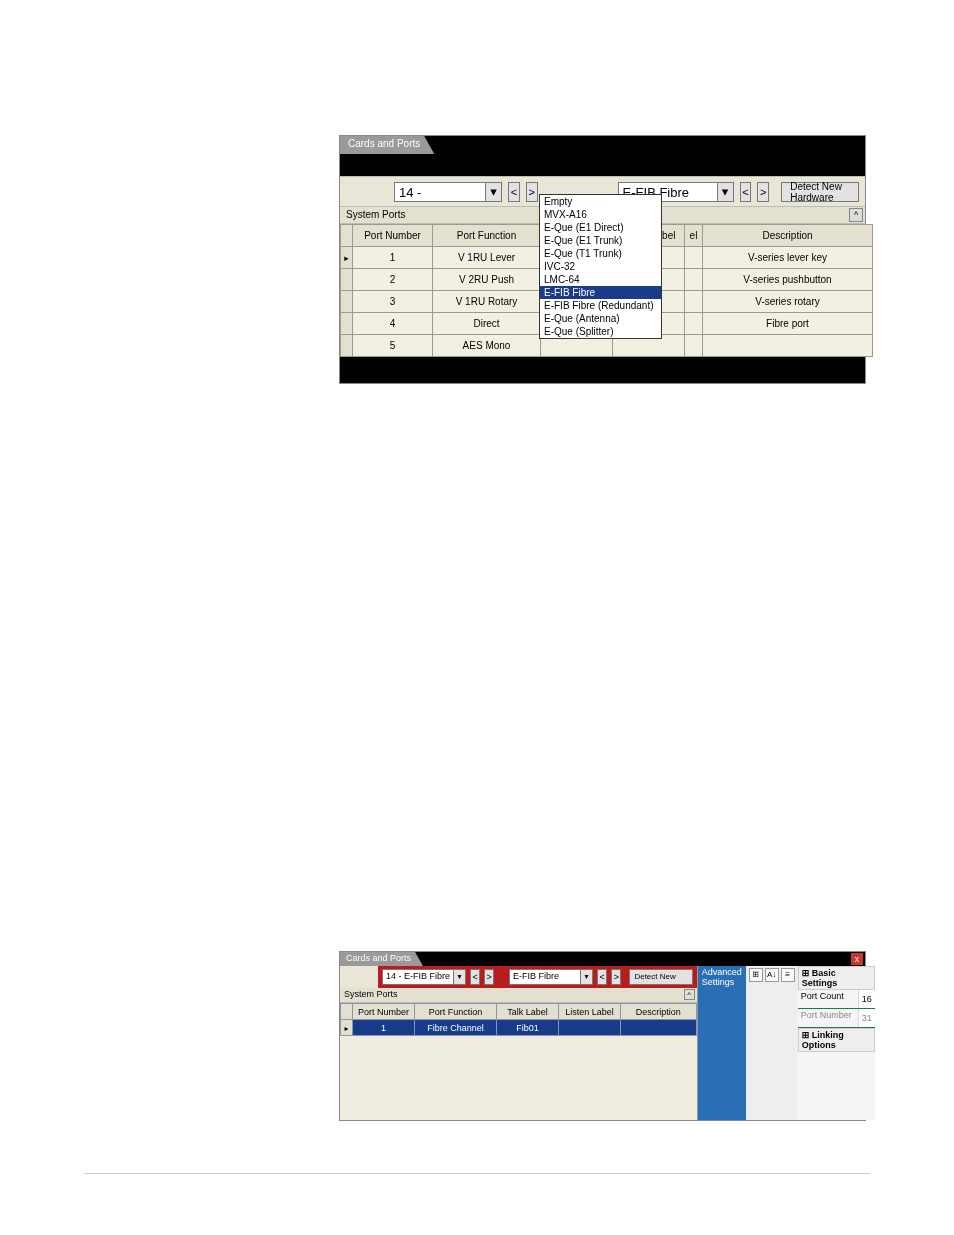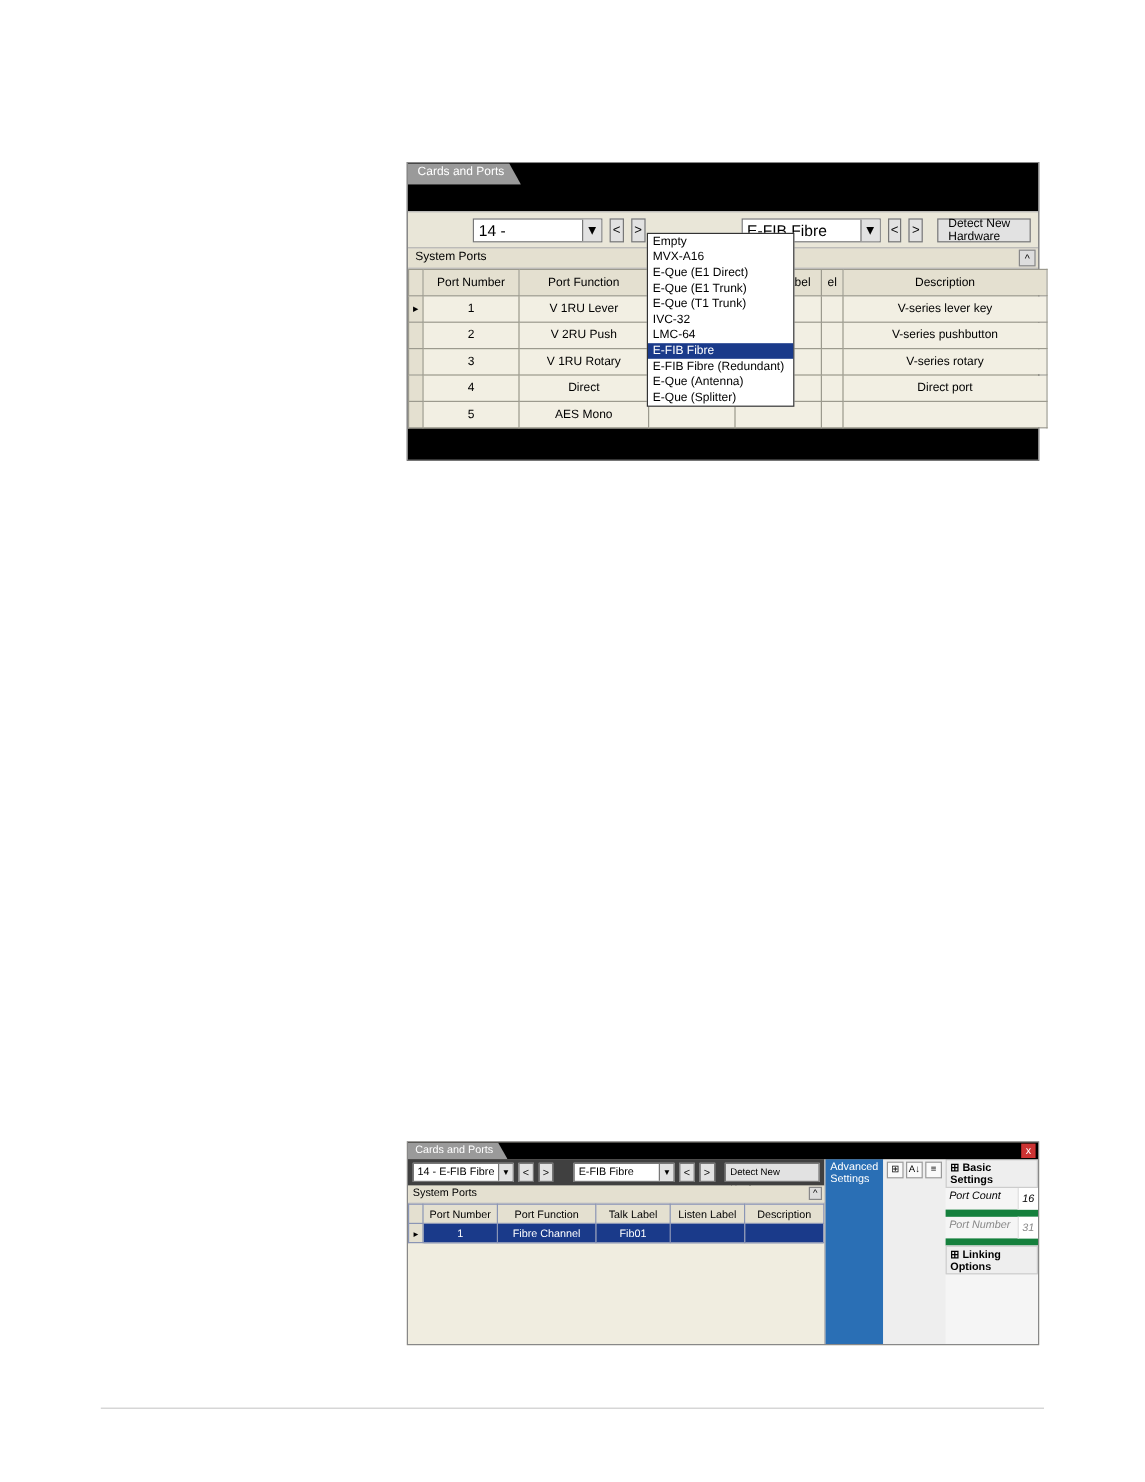--- a/index.html
+++ b/index.html
@@ -98,27 +98,27 @@
   }
   .shot2 .body { display: flex; height: calc(100% - 14px); }
   .shot2 .left { flex: 1 1 auto; display: flex; flex-direction: column; }
   .shot2 .right { flex: 0 0 135px; border-left: 1px solid #999; background: #f5f5f5; display: flex; flex-direction: row; }
 
   .shot2 .advhdr { background: #2a6fb5; color: #fff; font-size: 9px; padding: 1px 4px; }
   .shot2 .iconrow { background: #eee; padding: 2px 3px; display: flex; gap: 2px; }
   .shot2 .iconrow .ic { width: 14px; height: 14px; border: 1px solid #999; background: #fafafa; font-size: 8px; text-align: center; line-height: 12px; }
   .shot2 .propgrid { font-size: 9px; }
   .shot2 .propgrid .section { background: #eee; border: 1px solid #ccc; padding: 1px 3px; font-weight: bold; }
-  .shot2 .propgrid .row { display: flex; border-bottom: 6px solid #15803d; font-style: italic; }
+  .shot2 .propgrid .row { display: flex; border-bottom: 1px solid #15803d; }
   .shot2 .propgrid .k { flex: 0 0 60px; padding: 1px 3px; }
   .shot2 .propgrid .v { flex: 1; padding: 4px 3px; background: #fff; border-left: 1px solid #ddd; }
   .shot2 .propgrid .k.dis, .shot2 .propgrid .v.dis { color: #888; }
 
   .shot2 .toolbar2 {
-    height: 22px; background: #404040; display: flex; align-items: center; gap: 4px; padding: 0 4px;
+    height: 22px; background: #b91c1c; display: flex; align-items: center; gap: 4px; padding: 0 4px; margin-left: 38px;
   }
   .shot2 .combo2 { height: 16px; border: 1px solid #777; background: #fff; display: inline-flex; }
   .shot2 .combo2 .val { font-size: 9px; padding: 1px 3px; min-width: 70px; }
   .shot2 .combo2 .dd { width: 12px; border-left: 1px solid #777; background: #e2e2e2; font-size: 8px; text-align: center; line-height: 14px; }
   .shot2 .btn2 { height: 16px; width: 14px; border: 1px solid #777; background: #e2e2e2; font-size: 9px; line-height: 14px; text-align: center; }
   .shot2 .btnw2 { height: 16px; border: 1px solid #777; background: #e2e2e2; font-size: 8px; padding: 0 4px; line-height: 14px; }
 
   .shot2 .subhdr2 { height: 14px; background: #e4e0d0; font-size: 9px; padding: 1px 4px; position: relative; }
   .shot2 .subhdr2 .su { position: absolute; right: 2px; top: 1px; width: 11px; height: 11px; border: 1px solid #888; background: #ddd; font-size: 8px; text-align: center; line-height: 9px; }
 
@@ -226,21 +226,21 @@
             <td></td>
             <td>V-series rotary</td>
           </tr>
           <tr>
             <td class="rowmark"></td>
             <td>4</td>
             <td>Direct</td>
             <td>Direc</td>
             <td>Dict</td>
             <td></td>
-            <td>Direct port</td>
+            <td>Fibre port</td>
           </tr>
           <tr>
             <td class="rowmark"></td>
             <td>5</td>
             <td>AES Mono</td>
             <td></td>
             <td></td>
             <td></td>
             <td></td>
           </tr>

